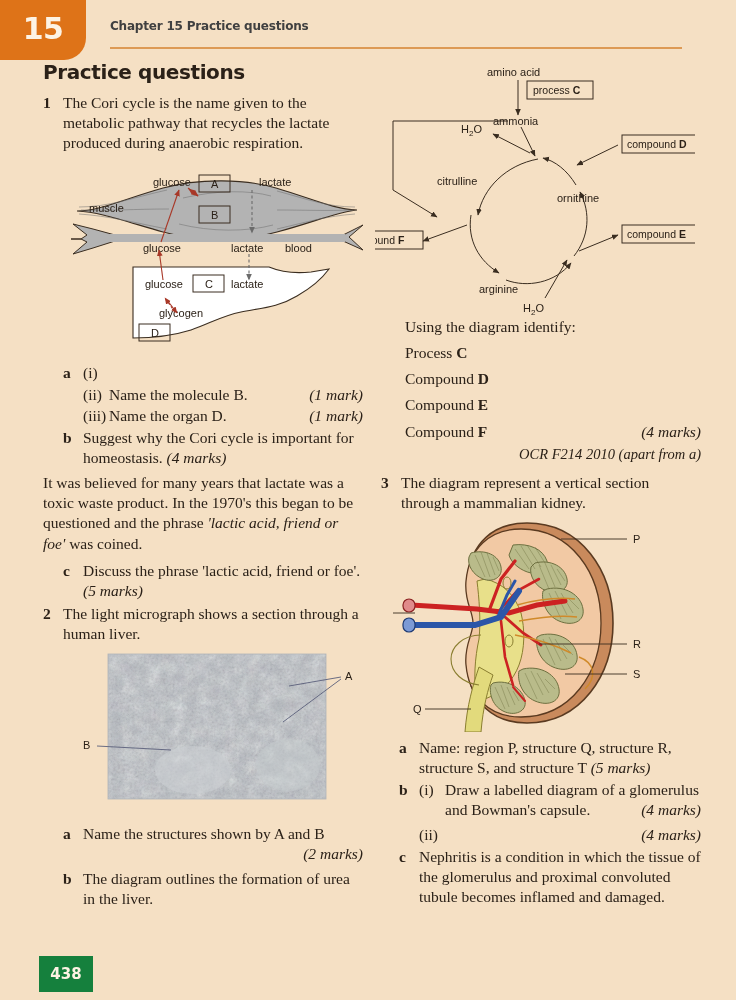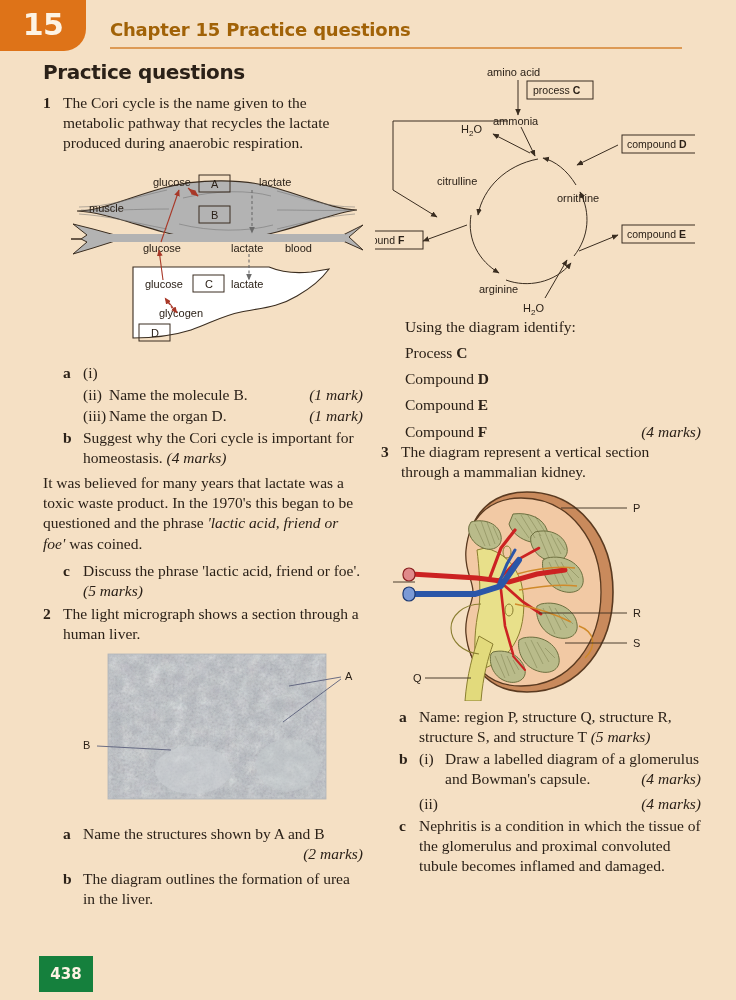--- a/index.html
+++ b/index.html
@@ -8,33 +8,33 @@
     background:#f5e0c4;
     font-family:"Liberation Serif", serif;
     color:#2b2118;
     position:relative;
     overflow:hidden;
   }
   .page{position:absolute;inset:0;}
 
   
   .chapter-tab{
-    position:absolute;left:0;top:0;width:86px;height:51px;
+    position:absolute;left:0;top:0;width:86px;height:60px;
     background:#de7318;border-bottom-right-radius:22px;
     display:flex;align-items:center;justify-content:center;
   }
   .chapter-tab-num{
     font-family:"DejaVu Sans", sans-serif;
     font-weight:bold;font-size:30px;color:#fdf3e4;letter-spacing:-0.5px;
     line-height:1;padding-bottom:2px;
   }
   .header-title{
     position:absolute;left:110px;top:19px;
     font-family:"DejaVu Sans", sans-serif;
-    font-weight:bold;font-size:18px;color:#a16207;letter-spacing:-0.2px;
+    font-weight:bold;font-size:12px;color:#404040;letter-spacing:-0.2px;
   }
   .header-rule{
     position:absolute;left:110px;top:47px;width:572px;height:1.5px;
     background:#dd9a55;
   }
 
   
   .col-left{position:absolute;left:43px;top:60px;width:320px;}
   .col-right{position:absolute;left:381px;top:55px;width:320px;}
 
@@ -328,20 +328,21 @@
         <text class="boxlabel" x="-29" y="189">compound <tspan font-weight="bold">F</tspan></text>
       </svg>
     </div>
 
     <div class="indent-block" style="margin-left:24px;margin-top:2px;">
       <p class="para tight">Using the diagram identify:</p>
       <p class="para tight" style="margin-top:6px;"><span>Process </span><b>C</b></p>
       <p class="para tight" style="margin-top:6px;"><span>Compound </span><b>D</b></p>
       <p class="para tight" style="margin-top:6px;"><span>Compound </span><b>E</b></p>
       <p class="para tight" style="margin-top:6px;"><span>Compound </span><b>F</b><span class="marks-right">(4 marks)</span></p>
+      <p class="attrib">OCR F214 2010 (apart from a)</p>
     </div>
 
     <div class="q">
       <div class="q-num">3</div>
       <div class="q-body">
         <p class="para tight">The diagram represent a vertical section through a mammalian kidney.</p>
       </div>
     </div>
 
     <div class="fig" style="margin:4px 0 6px 8px;">

